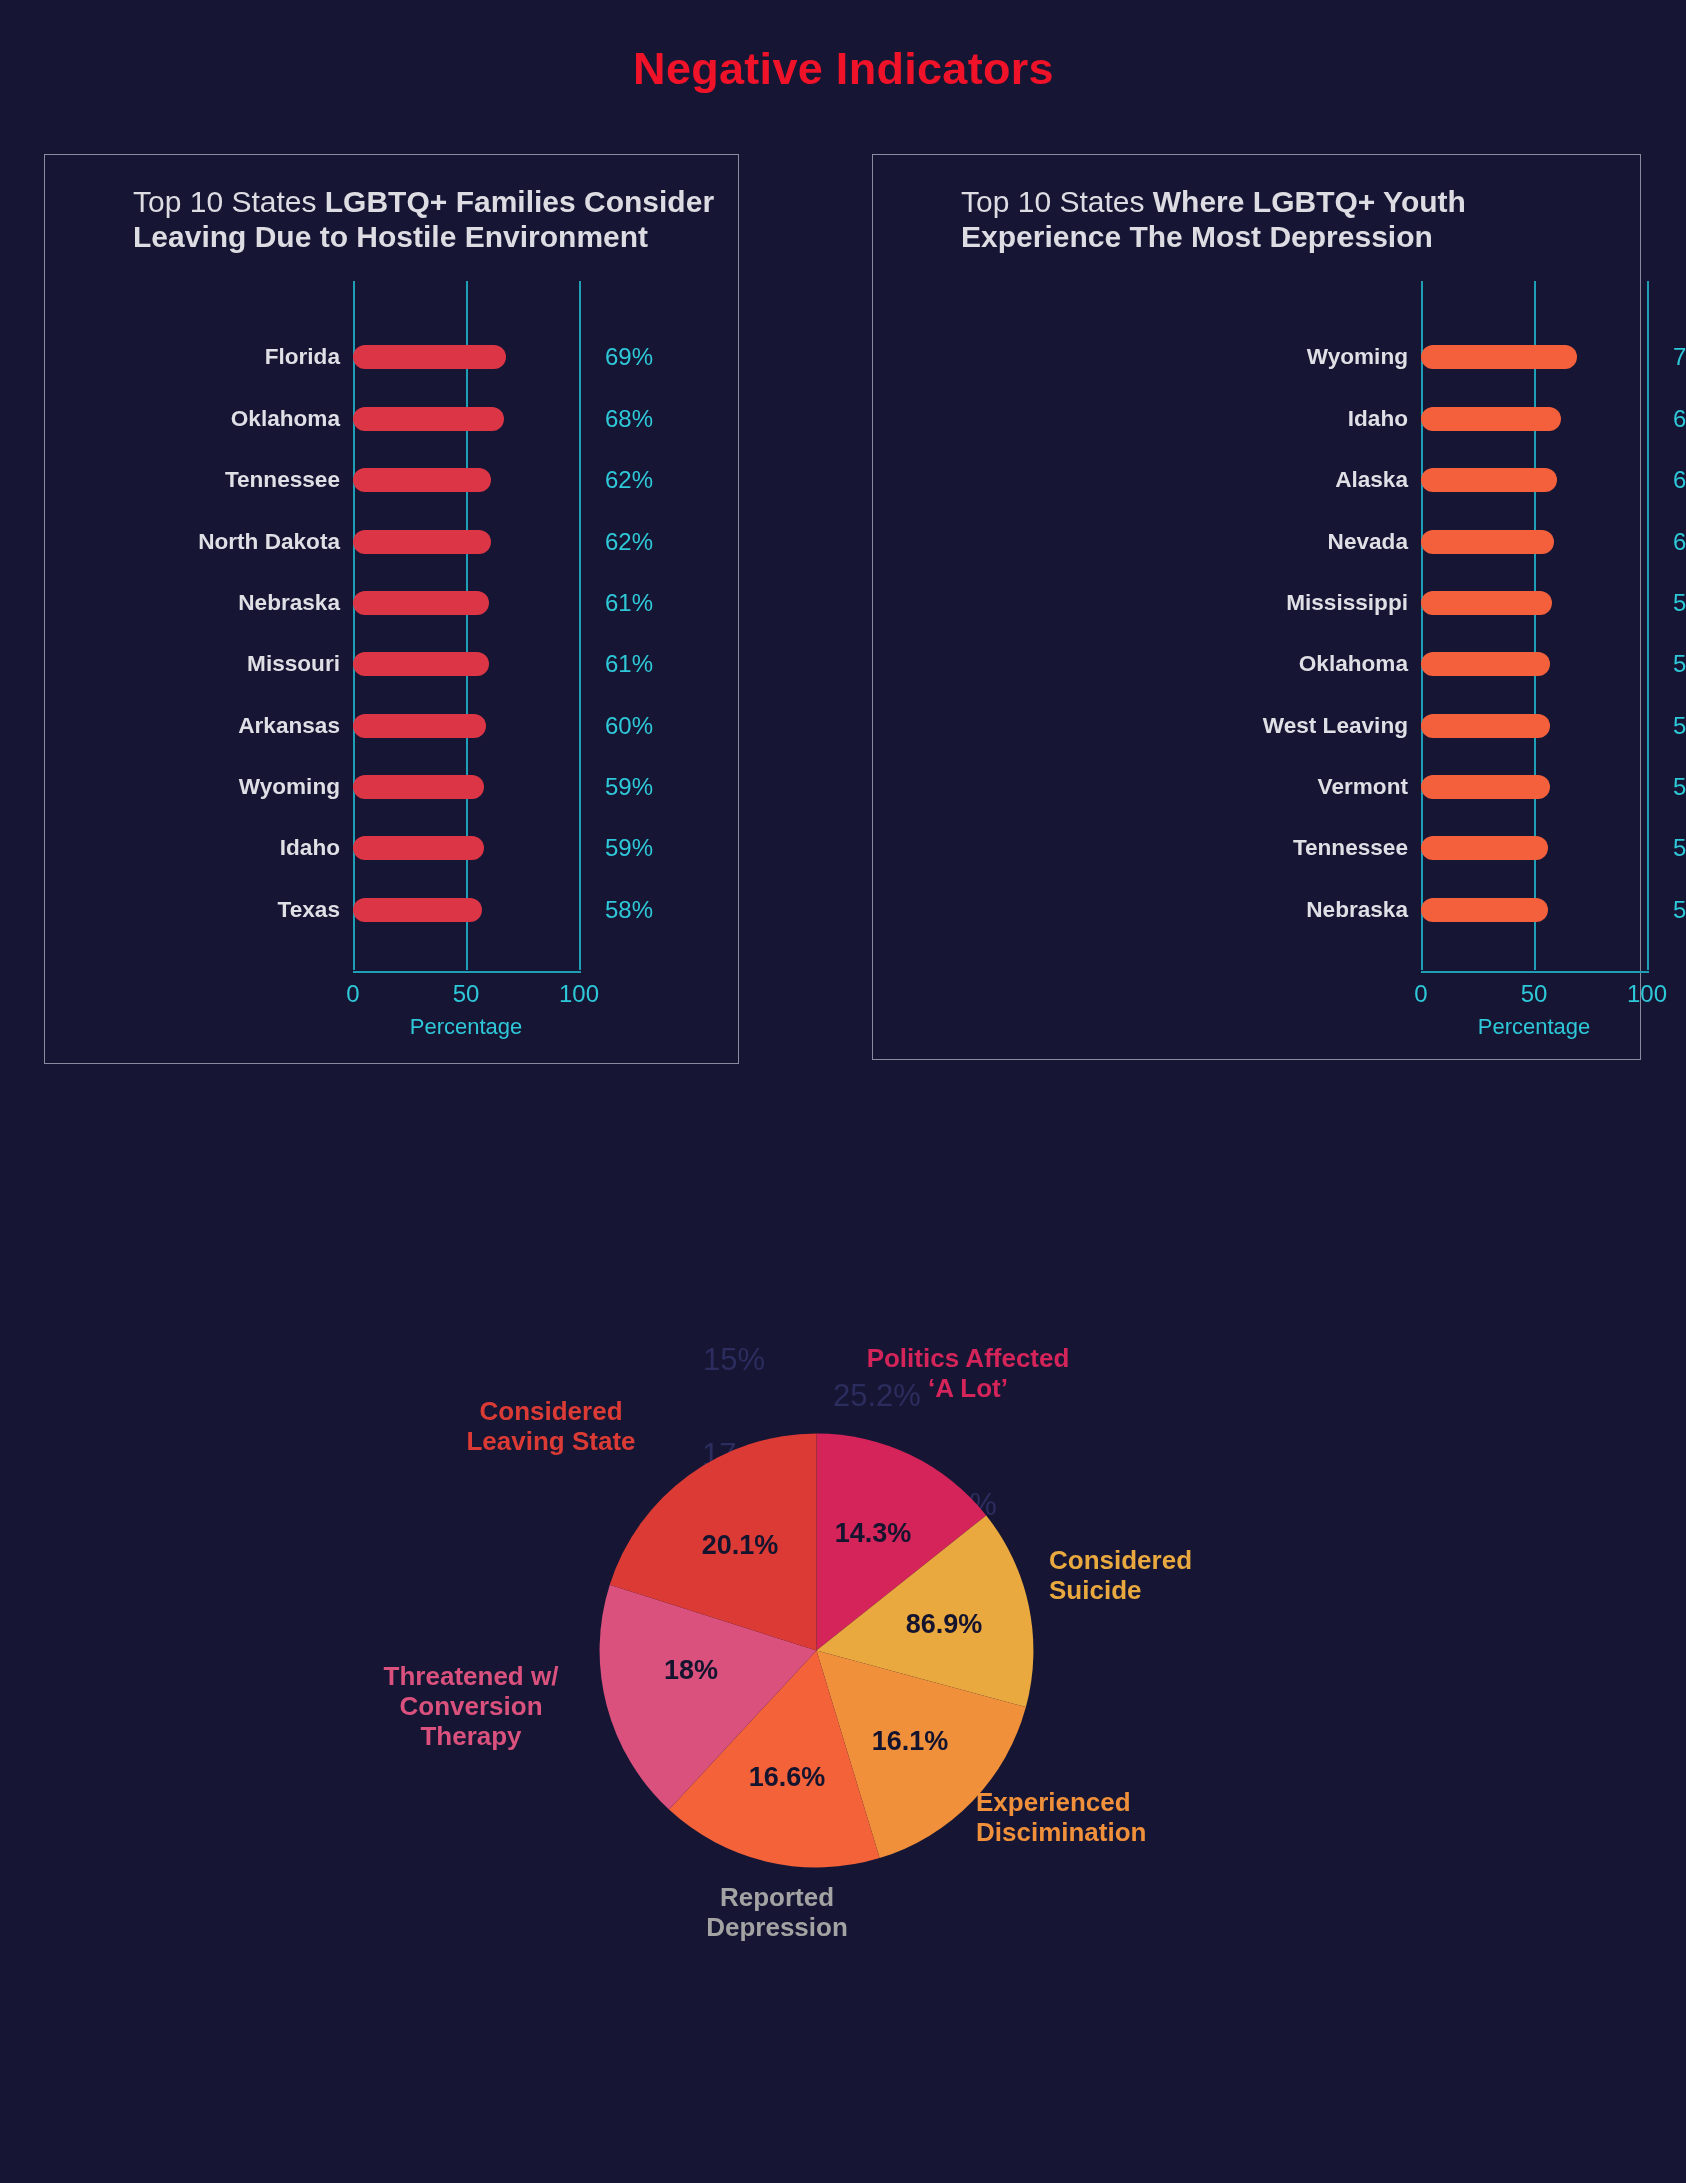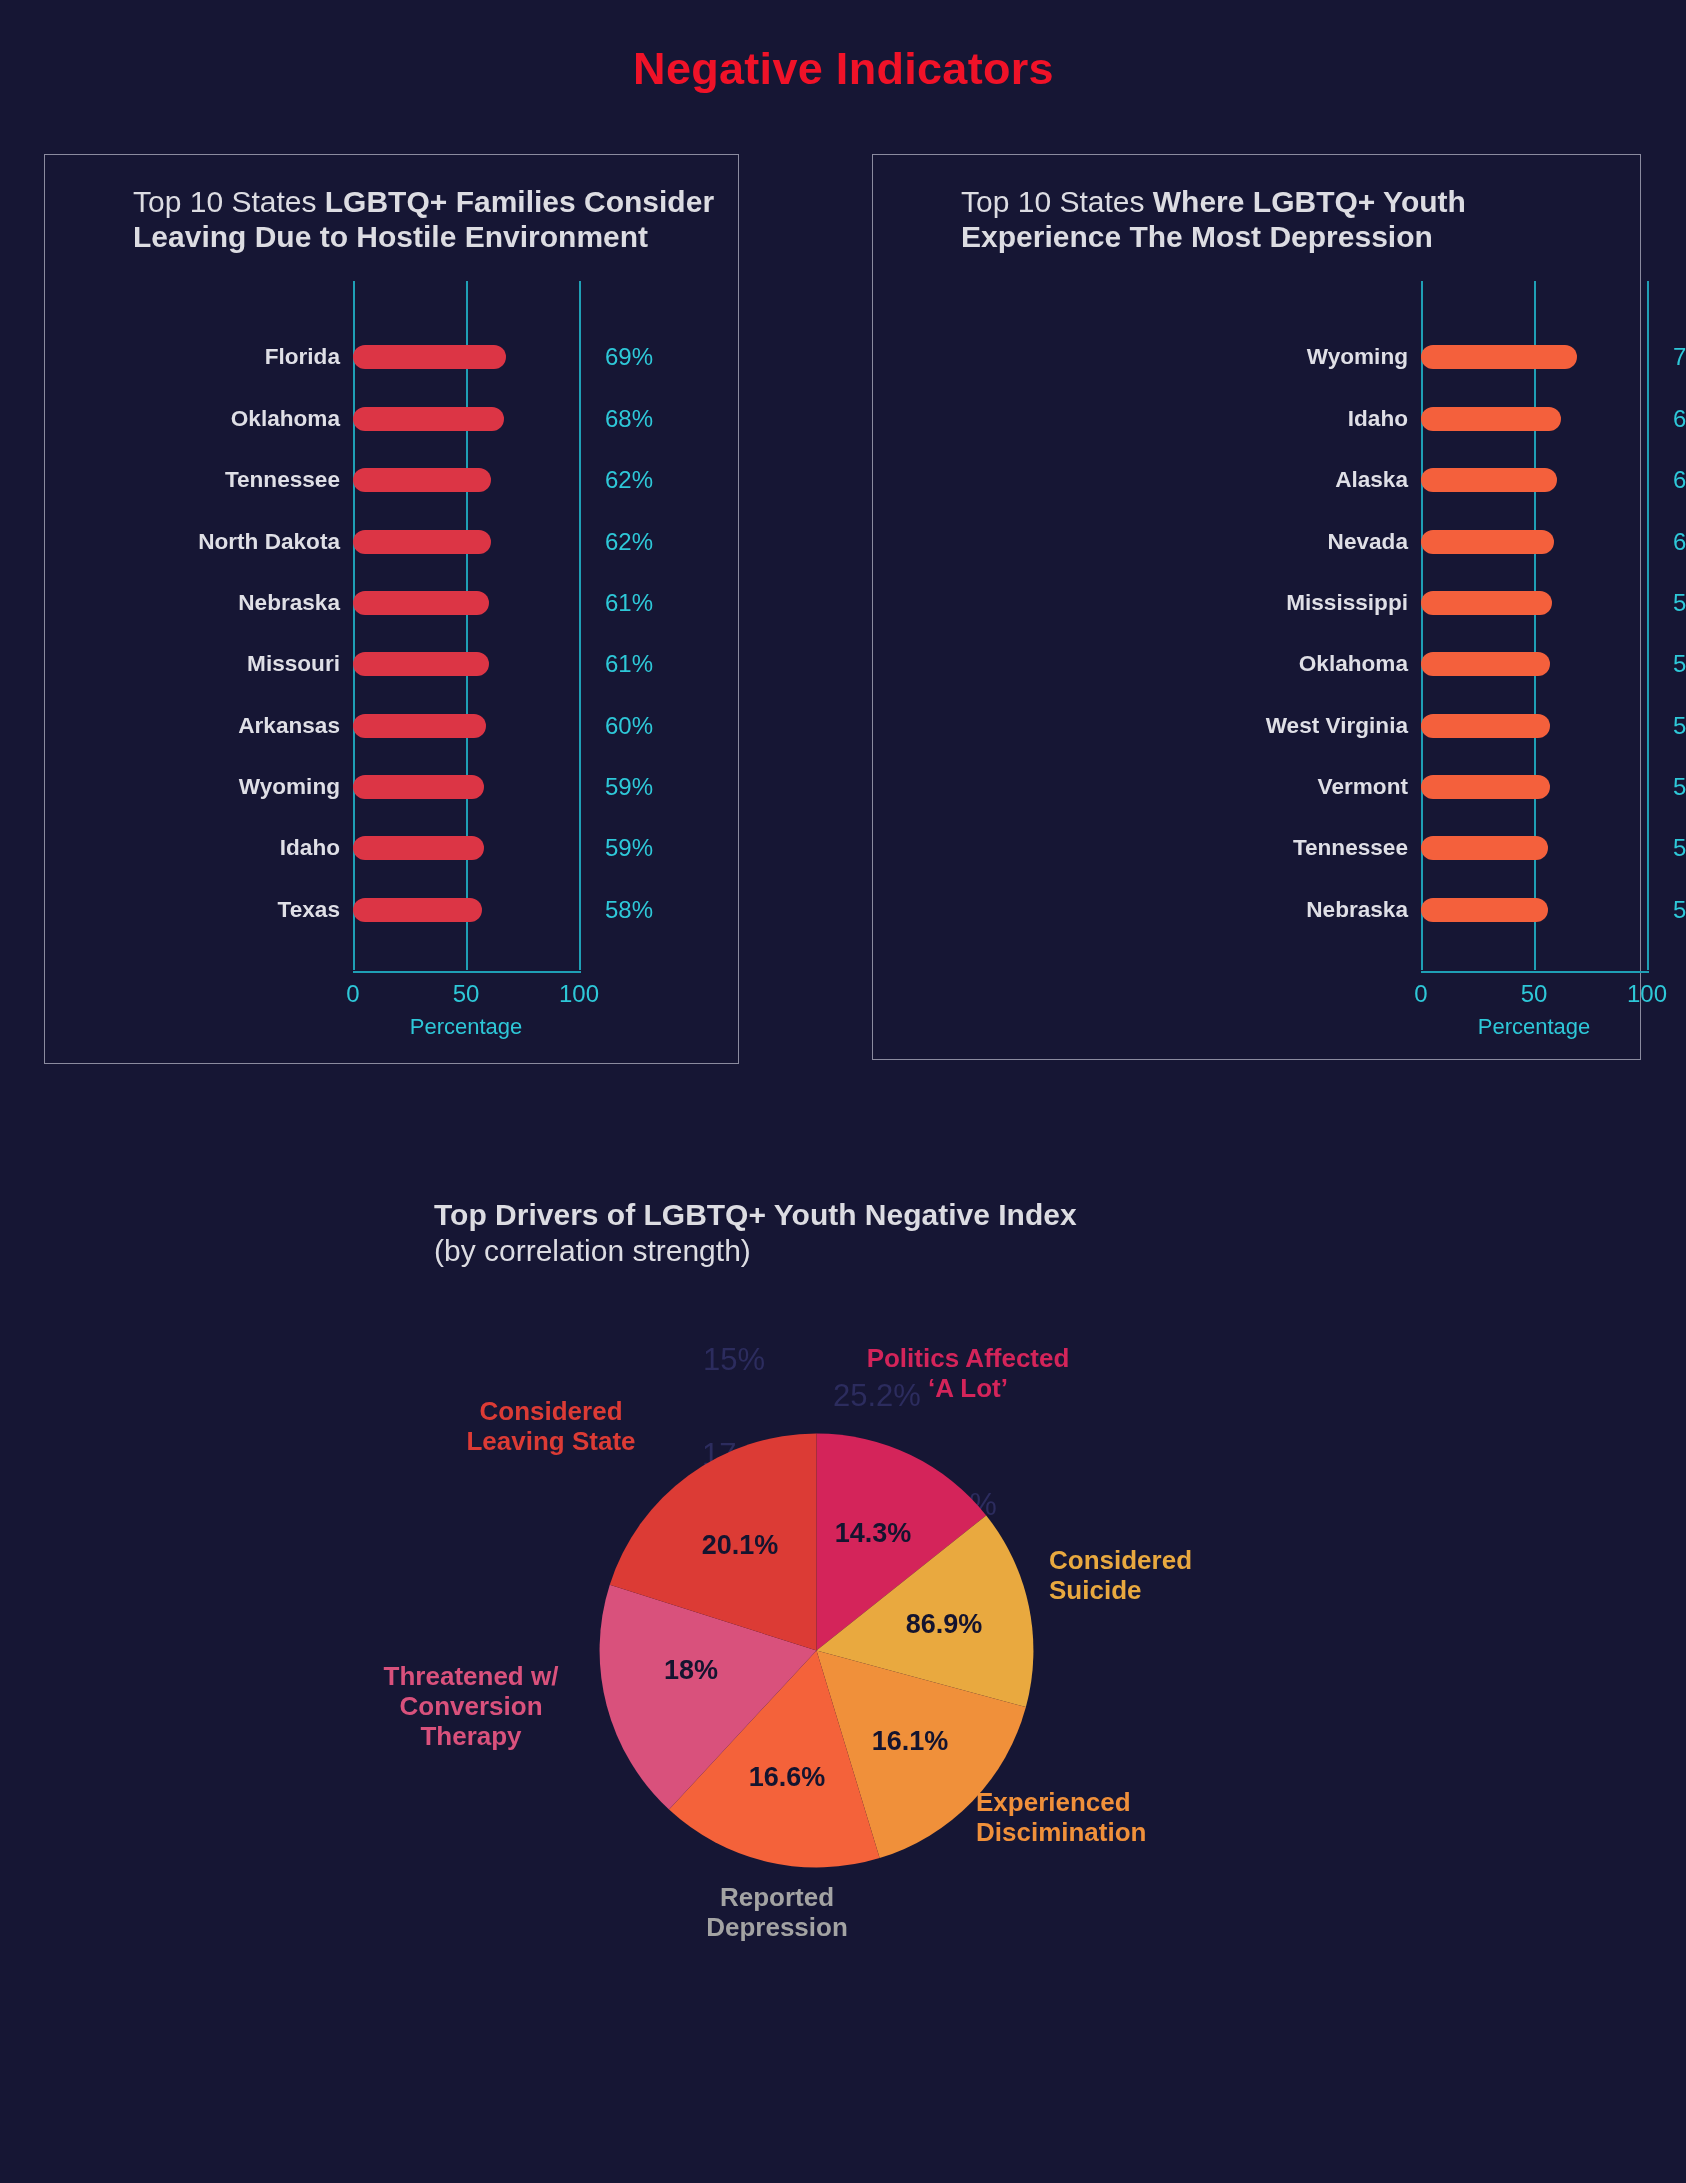--- a/index.html
+++ b/index.html
@@ -200,21 +200,21 @@
           <div class="bar-cat">Mississippi</div>
           <div class="bar-fill" style="width: 131px; background: rgb(244, 96, 60);"></div>
           <div class="bar-val" style="left: 252px;">59%</div>
         </div>
         <div class="bar-row" style="left: 548px; top: 496px; width: 226px;">
           <div class="bar-cat">Oklahoma</div>
           <div class="bar-fill" style="width: 129px; background: rgb(244, 96, 60);"></div>
           <div class="bar-val" style="left: 252px;">58%</div>
         </div>
         <div class="bar-row" style="left: 548px; top: 558px; width: 226px;">
-          <div class="bar-cat">West Virginia</div>
+          <div class="bar-cat">West Leaving</div>
           <div class="bar-fill" style="width: 129px; background: rgb(244, 96, 60);"></div>
           <div class="bar-val" style="left: 252px;">58%</div>
         </div>
         <div class="bar-row" style="left: 548px; top: 619px; width: 226px;">
           <div class="bar-cat">Vermont</div>
           <div class="bar-fill" style="width: 129px; background: rgb(244, 96, 60);"></div>
           <div class="bar-val" style="left: 252px;">58%</div>
         </div>
         <div class="bar-row" style="left: 548px; top: 680px; width: 226px;">
           <div class="bar-cat">Tennessee</div>
@@ -222,24 +222,20 @@
           <div class="bar-val" style="left: 252px;">57%</div>
         </div>
         <div class="bar-row" style="left: 548px; top: 742px; width: 226px;">
           <div class="bar-cat">Nebraska</div>
           <div class="bar-fill" style="width: 127px; background: rgb(244, 96, 60);"></div>
           <div class="bar-val" style="left: 252px;">57%</div>
         </div>
       </div>
   </div>
 
-  <div id="pie-heading">
-    <span>Top Drivers of LGBTQ+ Youth Negative Index</span><br>
-    <span class="light">(by correlation strength)</span>
-  </div>
 
   <div id="ghost-layer">
       <div class="ghost-label" style="left: 703px; top: 1342px;">15%</div>
       <div class="ghost-label" style="left: 833px; top: 1378px;">25.2%</div>
       <div class="ghost-label" style="left: 702px; top: 1437px;">17</div>
       <div class="ghost-label" style="left: 952px; top: 1487px;">9%</div>
     </div>
 
   <div id="pie-wrap">
     <svg id="pie-svg" viewBox="0 0 740 740">

